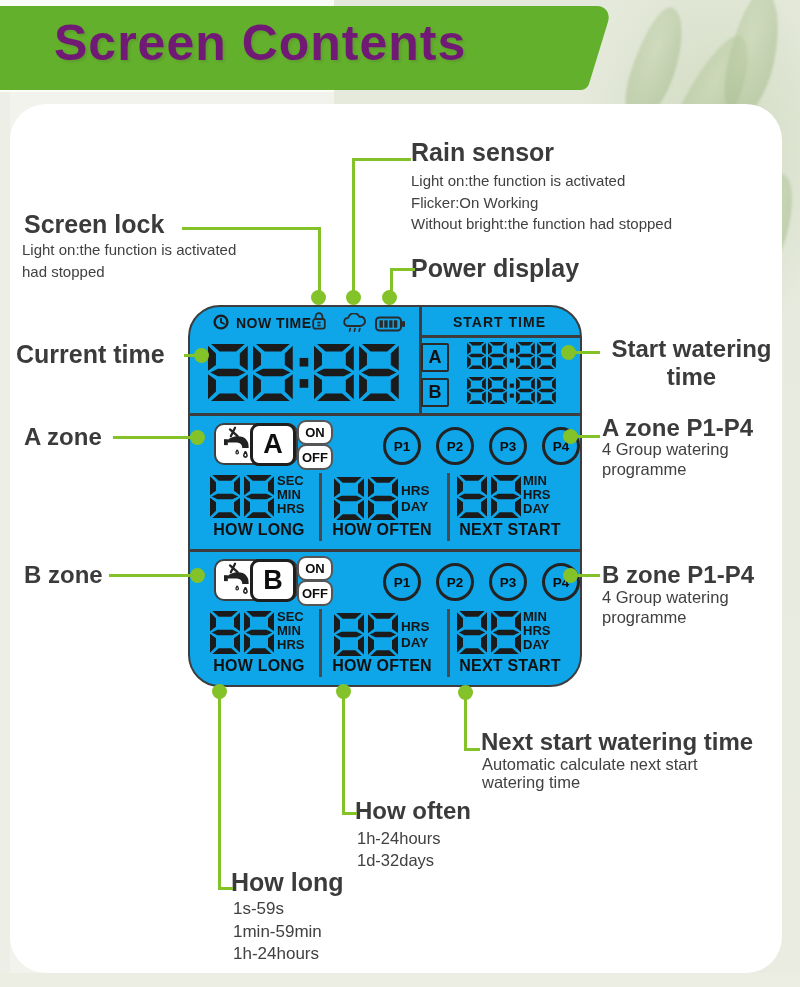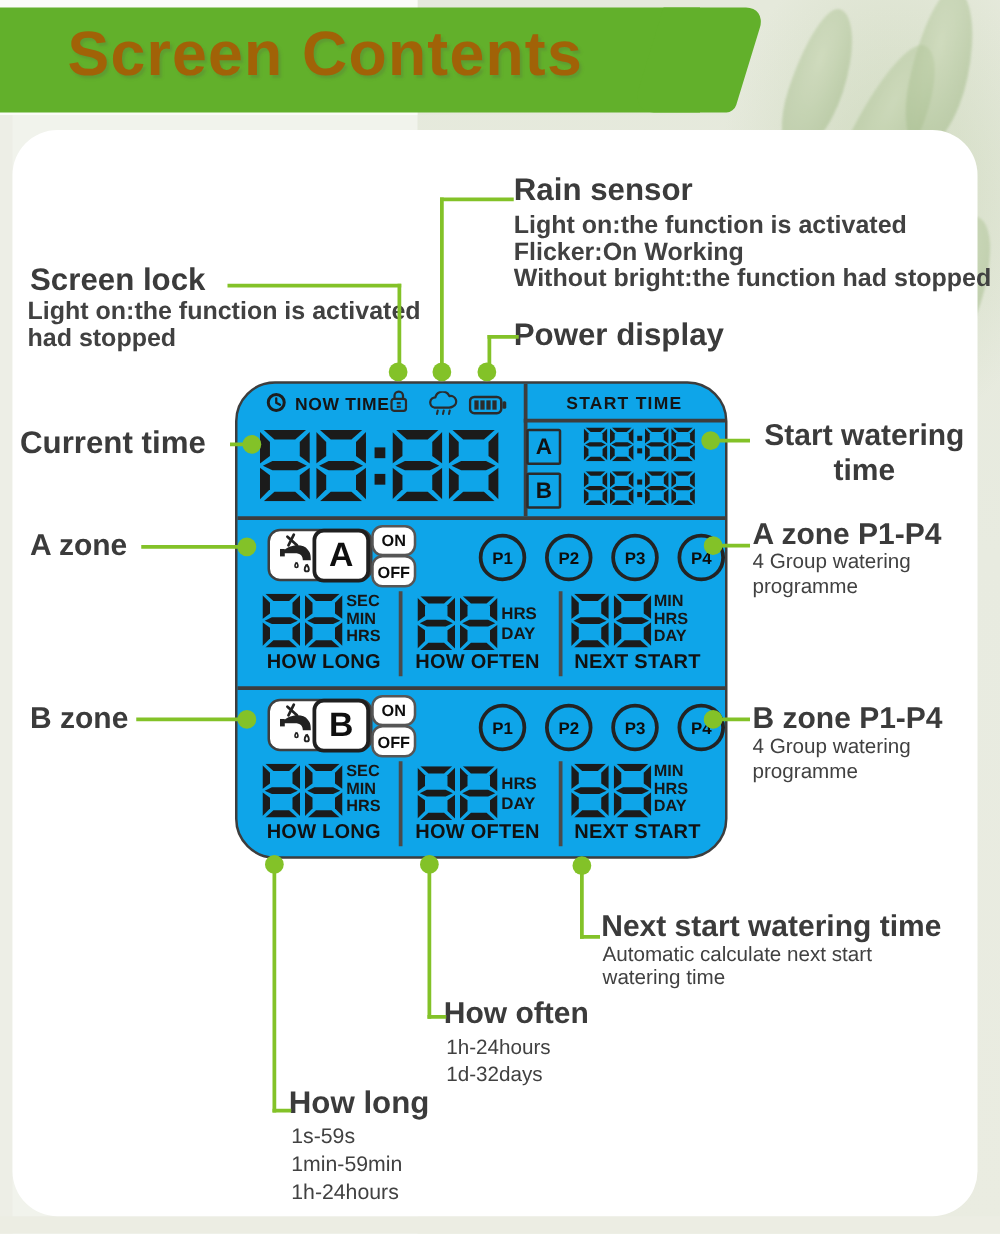--- a/index.html
+++ b/index.html
@@ -14,21 +14,21 @@
   #bg-bottom-strip{left:0;top:973px;width:800px;height:14px;background:#ecede3;}
   .leafwash{left:240px;top:-50px;width:280px;height:400px;border-radius:50%;
     background:radial-gradient(ellipse,rgba(173,194,146,.40),rgba(173,194,146,0) 70%);}
   .leaf{position:absolute;background:radial-gradient(ellipse at 40% 35%,#c4d4ae,#9cb583);
     border-radius:46% 54% 58% 42%/62% 52% 48% 38%;opacity:.55;filter:blur(1px);}
   
   #banner{left:0;top:6px;width:560px;height:84px;background:var(--banner);}
   #banner:after{content:'';position:absolute;top:0;right:-40px;width:82px;height:84px;
     background:var(--banner);transform:skewX(-17deg);border-radius:0 16px 6px 18px;}
   #page-title{position:absolute;left:54px;top:0;height:84px;line-height:86px;
-    color:#a16207;font-size:50px;font-weight:700;letter-spacing:1px;
+    color:#701a75;font-size:50px;font-weight:700;letter-spacing:1px;
     text-shadow:2px 2px 2px rgba(90,120,60,.35);white-space:nowrap;z-index:2;}
   
   #card{left:10px;top:104px;width:772px;height:869px;background:#fff;border-radius:36px;}
   
   #lcd{left:188px;top:305px;width:390px;height:378px;background:#0ea5e9;
     border:2.5px solid var(--lcdb);border-radius:32px;}
   .hdiv{position:absolute;left:0;width:100%;height:2.5px;background:var(--lcdb);}
   .vdiv-top{position:absolute;left:229px;top:0;width:2.5px;height:106px;background:var(--lcdb);}
   .st-underline{position:absolute;left:229px;top:28px;width:161px;height:2.5px;background:var(--lcdb);}
   .lcd-label{font-weight:700;color:#151515;}
@@ -65,21 +65,21 @@
   .dot{position:absolute;width:15px;height:15px;border-radius:50%;background:var(--green);z-index:4;}
   .hline{position:absolute;height:3px;background:var(--green);z-index:3;}
   .elbow{position:absolute;z-index:3;}
   .elbow.tr{border-top:3px solid var(--green);border-right:3px solid var(--green);}
   .elbow.tl{border-top:3px solid var(--green);border-left:3px solid var(--green);}
   .elbow.bl{border-bottom:3px solid var(--green);border-left:3px solid var(--green);}
   
   .co-title{position:absolute;font-weight:700;color:var(--t1);white-space:nowrap;z-index:2;text-align:center;}
   .co-sub{position:absolute;color:var(--t2);z-index:2;}
   .f25{font-size:25px;} .f24{font-size:24px;}
-  .s17{font-size:20px;line-height:21.5px;font-weight:bold;} .s16{font-size:16.5px;line-height:19.5px;}
+  .s17{font-size:15px;line-height:21.5px;} .s16{font-size:16.5px;line-height:19.5px;}
   .icon{position:absolute;}
   .icon svg{display:block;}
 </style>
 </head>
 <body>
 
 <div class="abs" id="photo-panel">
   <div class="leafwash abs"></div>
   <div class="leaf" style="left:300px;top:5px;width:42px;height:120px;transform:rotate(18deg);"></div>
   <div class="leaf" style="left:350px;top:30px;width:50px;height:150px;transform:rotate(26deg);"></div>

